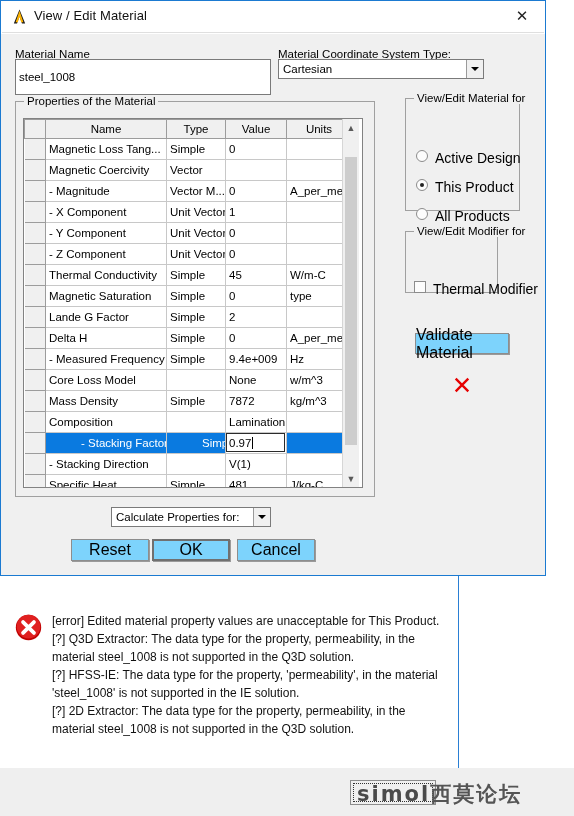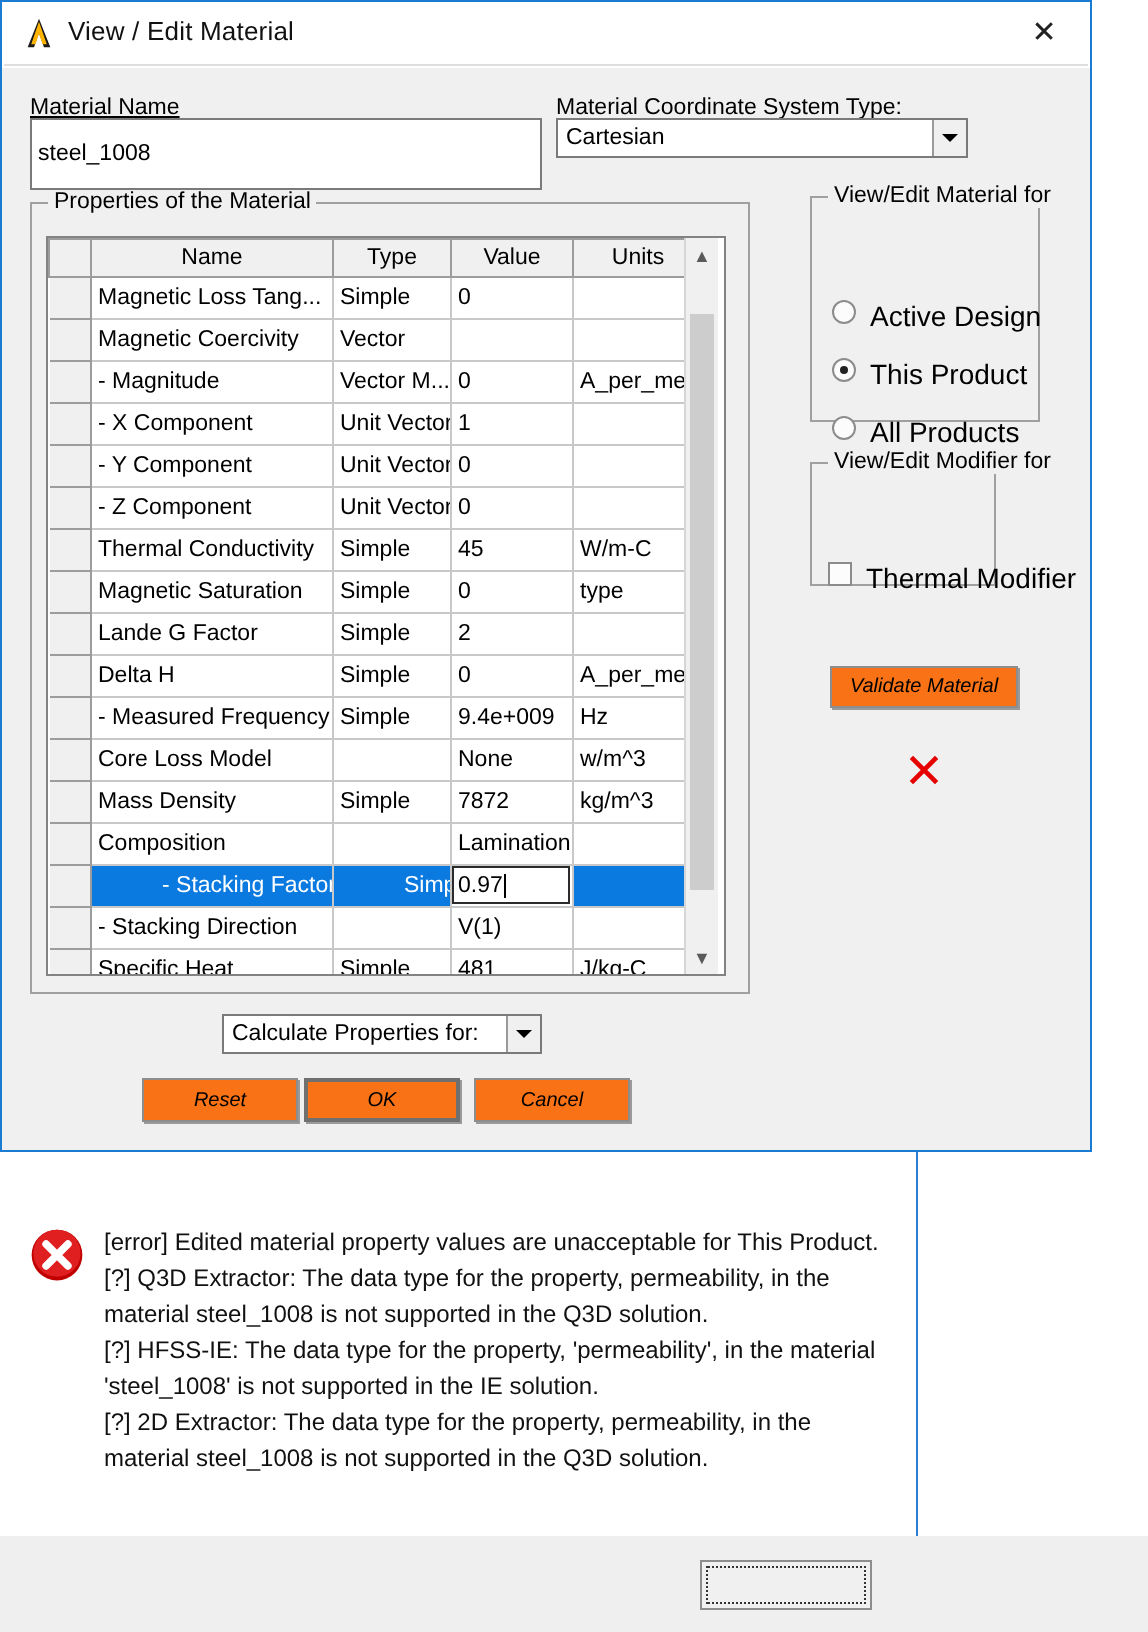--- a/index.html
+++ b/index.html
@@ -219,29 +219,28 @@
     border: 1px solid #8c8c8c;
     background: #fcfcfc;
     margin-right: 7px;
     box-sizing: border-box;
     flex: 0 0 auto;
   }
 
   
   .btn {
     position: absolute;
-    background: #f97316;
+    background: #7dd3fc;
     border: 1px solid #8d8d8d;
     box-sizing: border-box;
-    font-size: 10px;
+    font-size: 16px;
     color: #000;
     font-family: "Liberation Sans", sans-serif;
     display: flex; align-items: center; justify-content: center;
     box-shadow: 1px 1px 0 #9a9a9a;
-    font-style: italic;
   }
   .btn.default { border: 2px solid #707070; }
 
   .redx {
     position: absolute;
     width: 18px; height: 18px;
   }
 
   
   .errwin {
@@ -534,14 +533,17 @@
     </div>
 
   <div class="vline"></div>
 
   <div class="graybar"></div>
 
   <div class="bottom-btn">
     <span class="focusring"></span>
   </div>
 
+  <div class="watermark">
+    <span>simol</span><span class="cn">西莫论坛</span>
+  </div>
 
 </div>
 
 </body></html>

